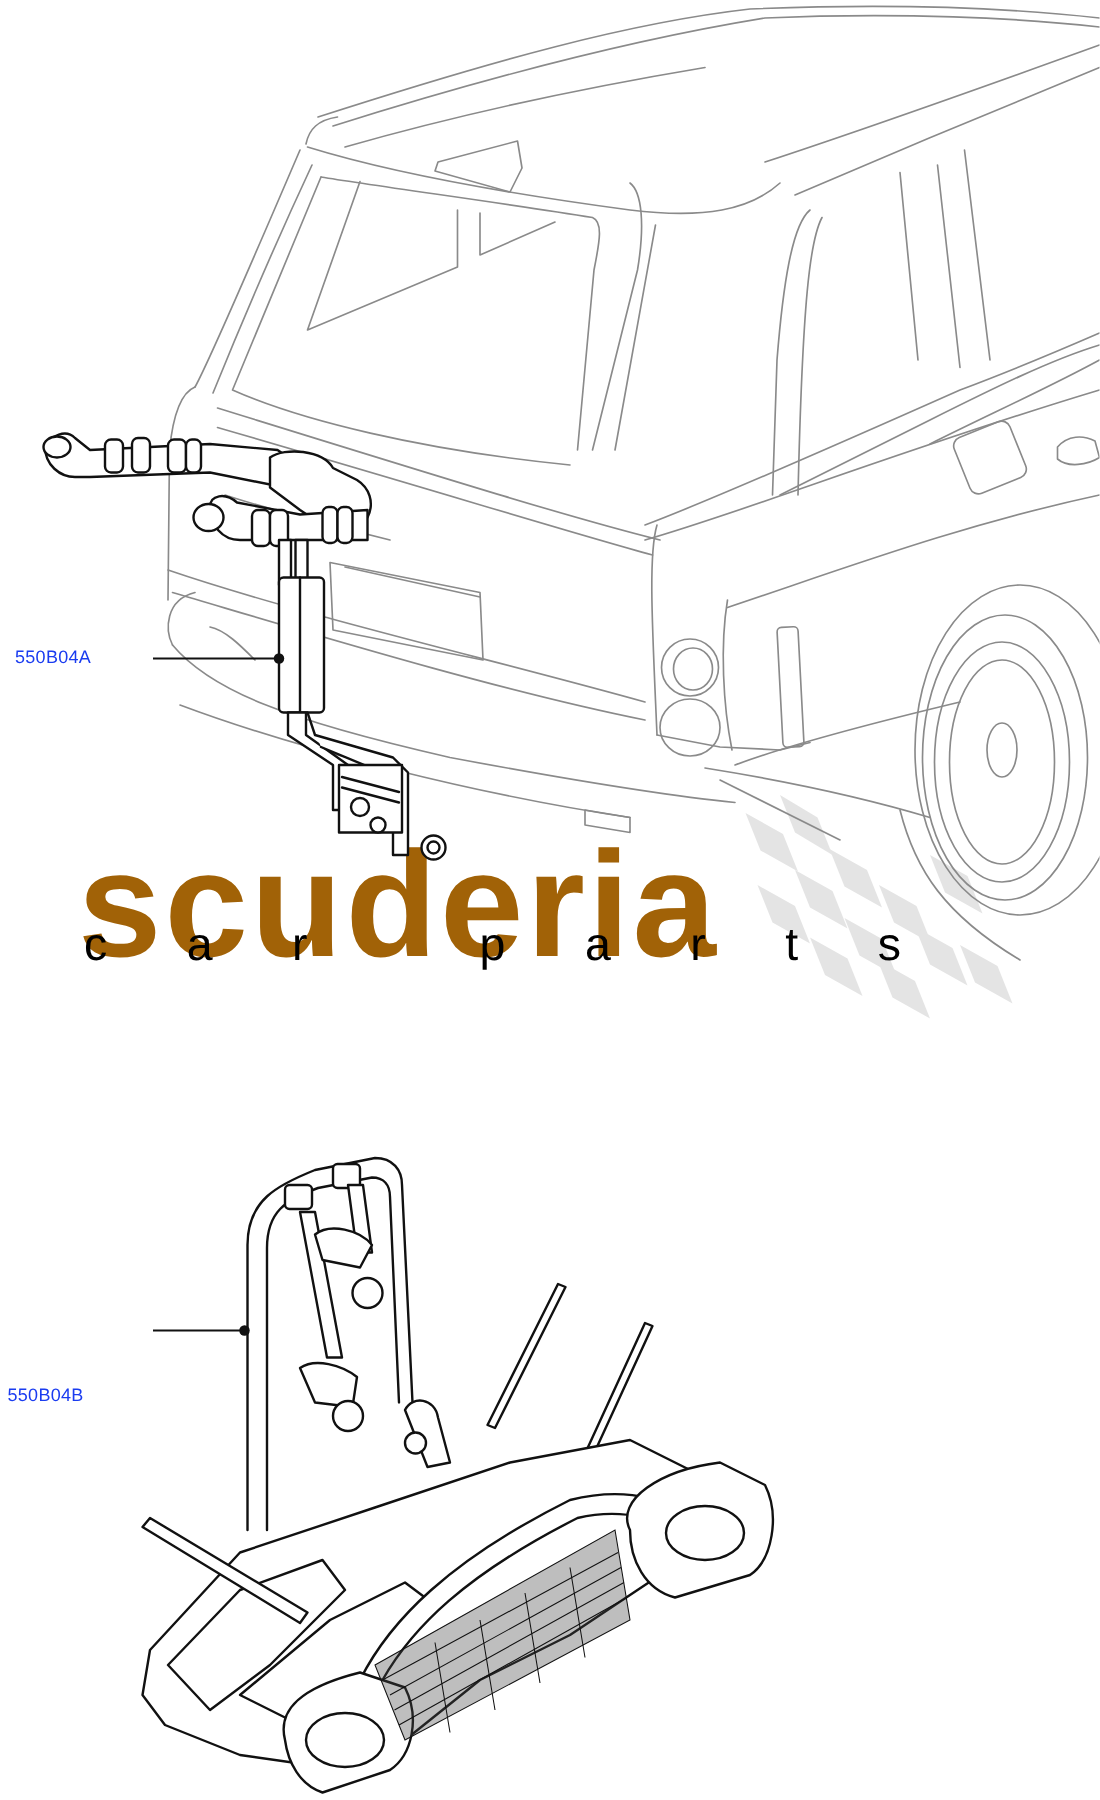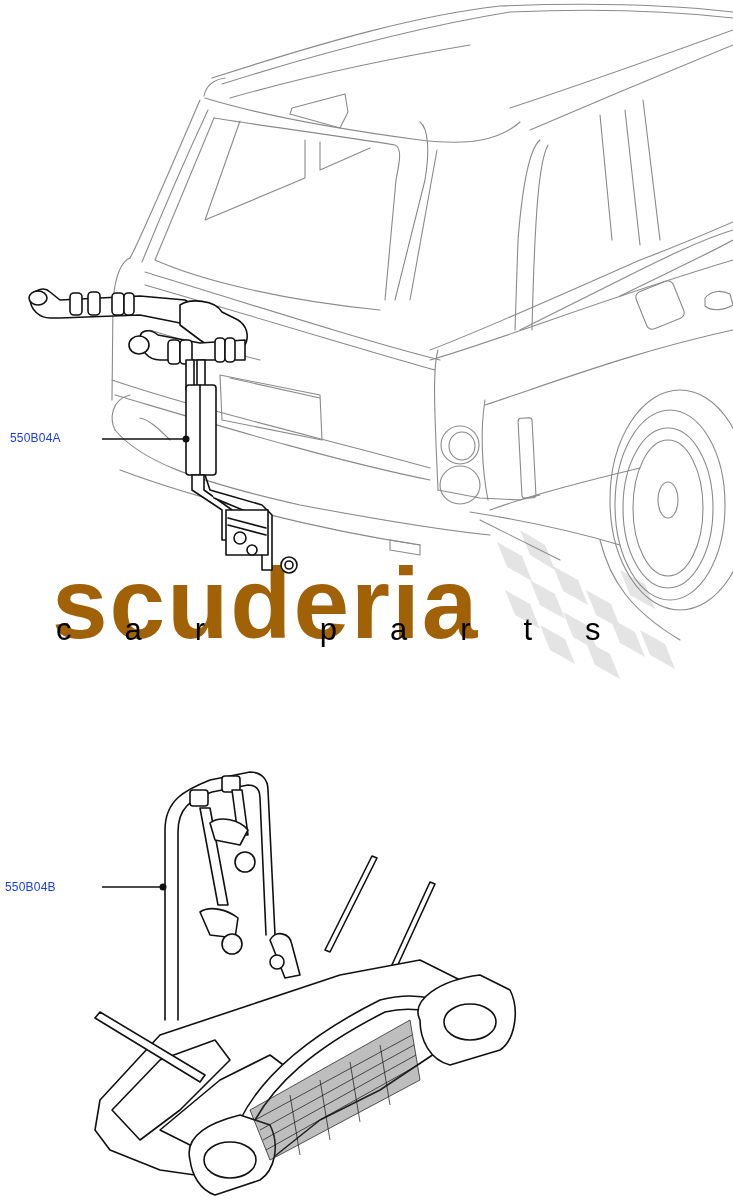--- a/index.html
+++ b/index.html
@@ -192,13 +192,13 @@
 <svg class="layer" width="733" height="1200" viewBox="0 0 733 1200">
   <g stroke="#111" stroke-width="1.3">
     <line x1="102" y1="439" x2="184" y2="439"></line>
     <line x1="102" y1="887" x2="162" y2="887"></line>
   </g>
   <circle cx="186" cy="439" r="3.5" fill="#111"></circle>
   <circle cx="163" cy="887" r="3.5" fill="#111"></circle>
 </svg>
 
 <div class="callout-label" style="left:10px; top:431px;">550B04A</div>
-<div class="callout-label" style="left:5px; top:880px;">550B04B</div>
+<div class="callout-label" style="left:5px; top:923px;">550B04B</div>
 
 </body></html>

